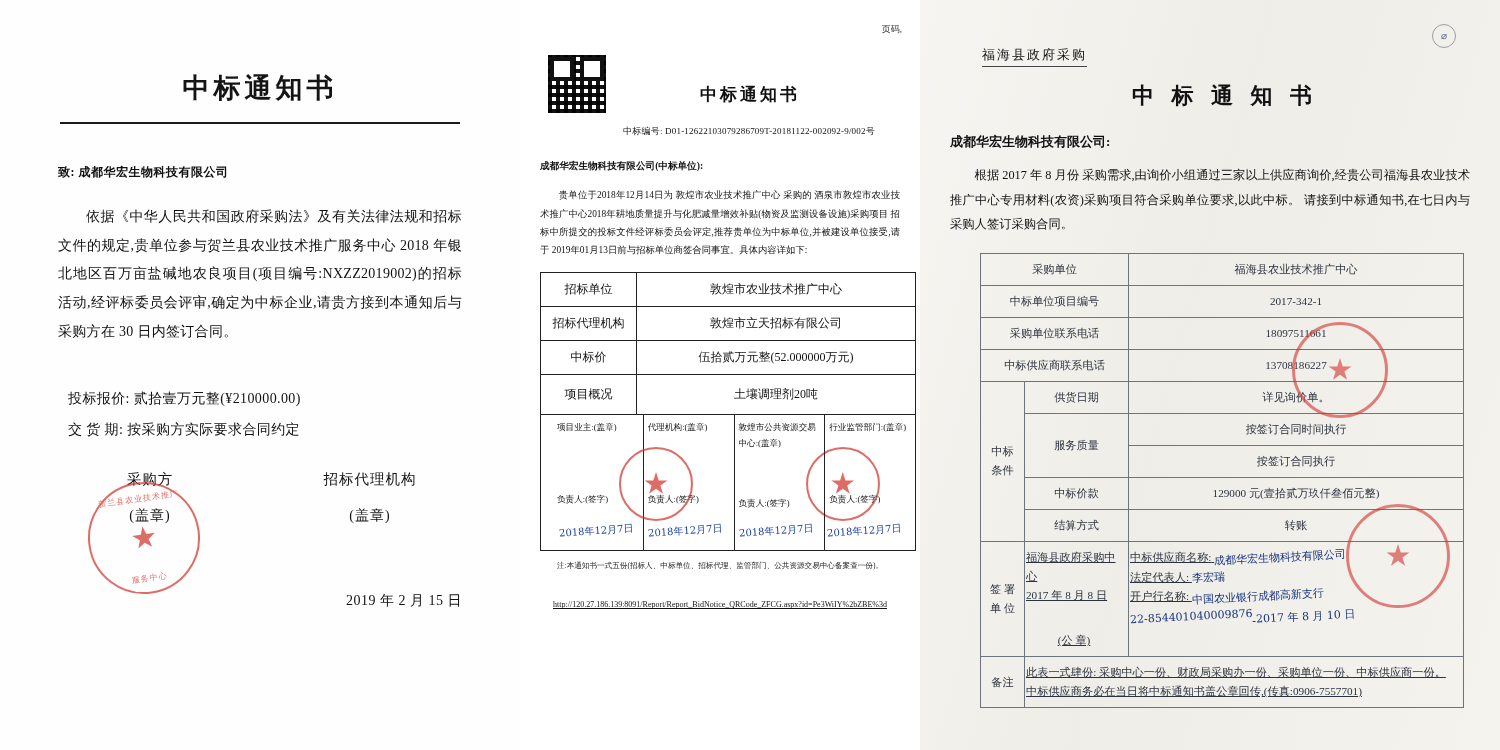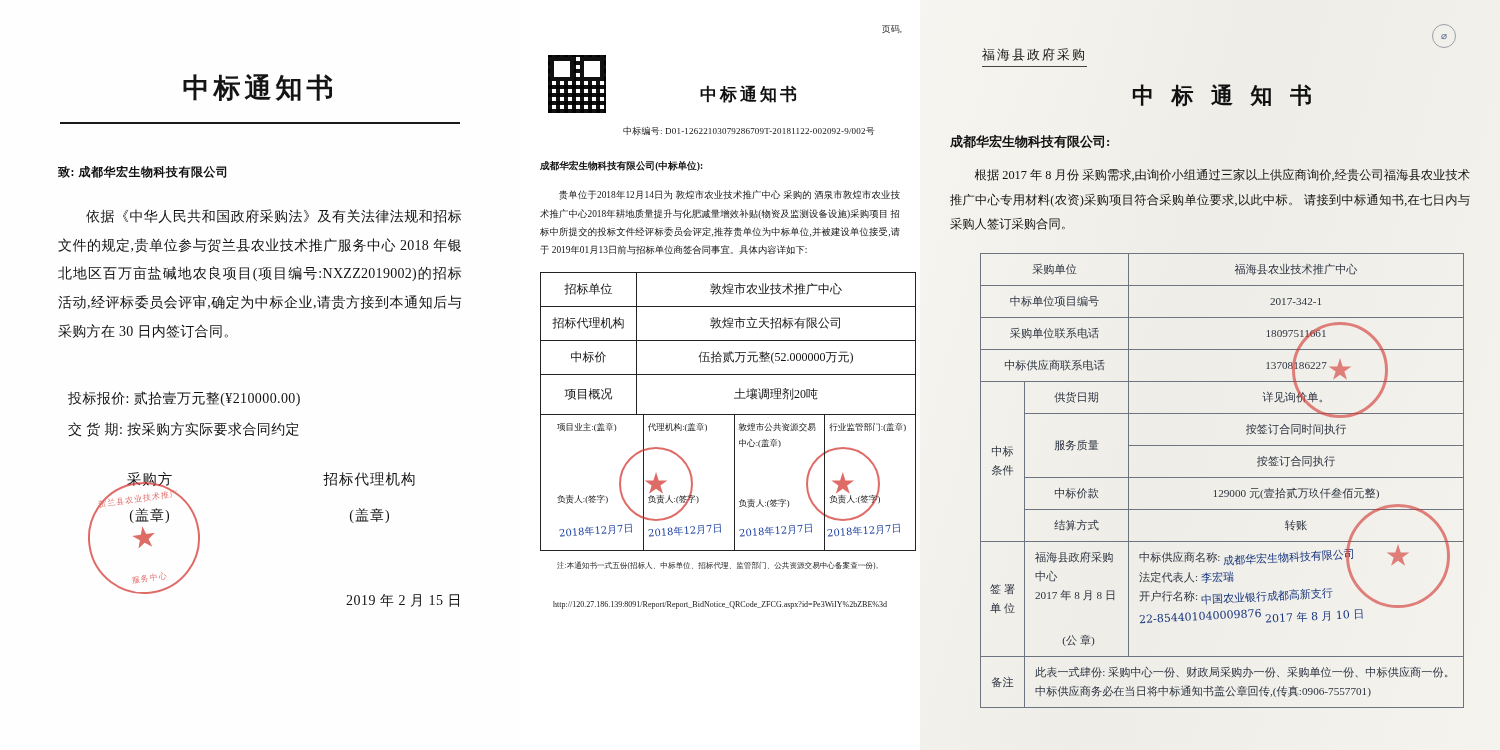--- a/index.html
+++ b/index.html
@@ -208,20 +208,21 @@
     margin: 8px 8px 0 8px;
     font-size: 7.6px;
     text-align: center;
     color: #222;
   }
   .doc2-url {
     margin: 26px 8px 0 8px;
     font-size: 8px;
     text-align: center;
     color: #111;
+    text-decoration: underline;
   }
   .seal2a { width: 74px; height: 74px; left: 66px; top: 32px; }
   .seal2b { width: 74px; height: 74px; left: 162px; top: 32px; }
   .seal2c { width: 78px; height: 78px; left: 258px; top: 28px; }
 
   
   .doc3 {
     position: absolute;
     left: 920px; top: 0;
     width: 580px; height: 750px;
@@ -282,21 +283,21 @@
   }
   table.t3 td {
     border: 1px solid #6c7480;
     padding: 6px 6px;
     text-align: center;
     line-height: 1.7;
     height: 26px;
   }
   table.t3 td.k { width: 104px; }
   table.t3 td.k2 { width: 44px; }
-  table.t3 td.l { text-align: left; padding-left: 10px; }
+  table.t3 td.l { text-align: left; padding-left: 1px; text-decoration: underline; }
   .hand3 {
     font-family: "DejaVu Serif", serif;
     color: #16337d;
     font-size: 11px;
     display: inline-block;
     transform: rotate(-3deg);
   }
   .seal3 {
     width: 96px; height: 96px;
     right: 86px; top: 300px;

